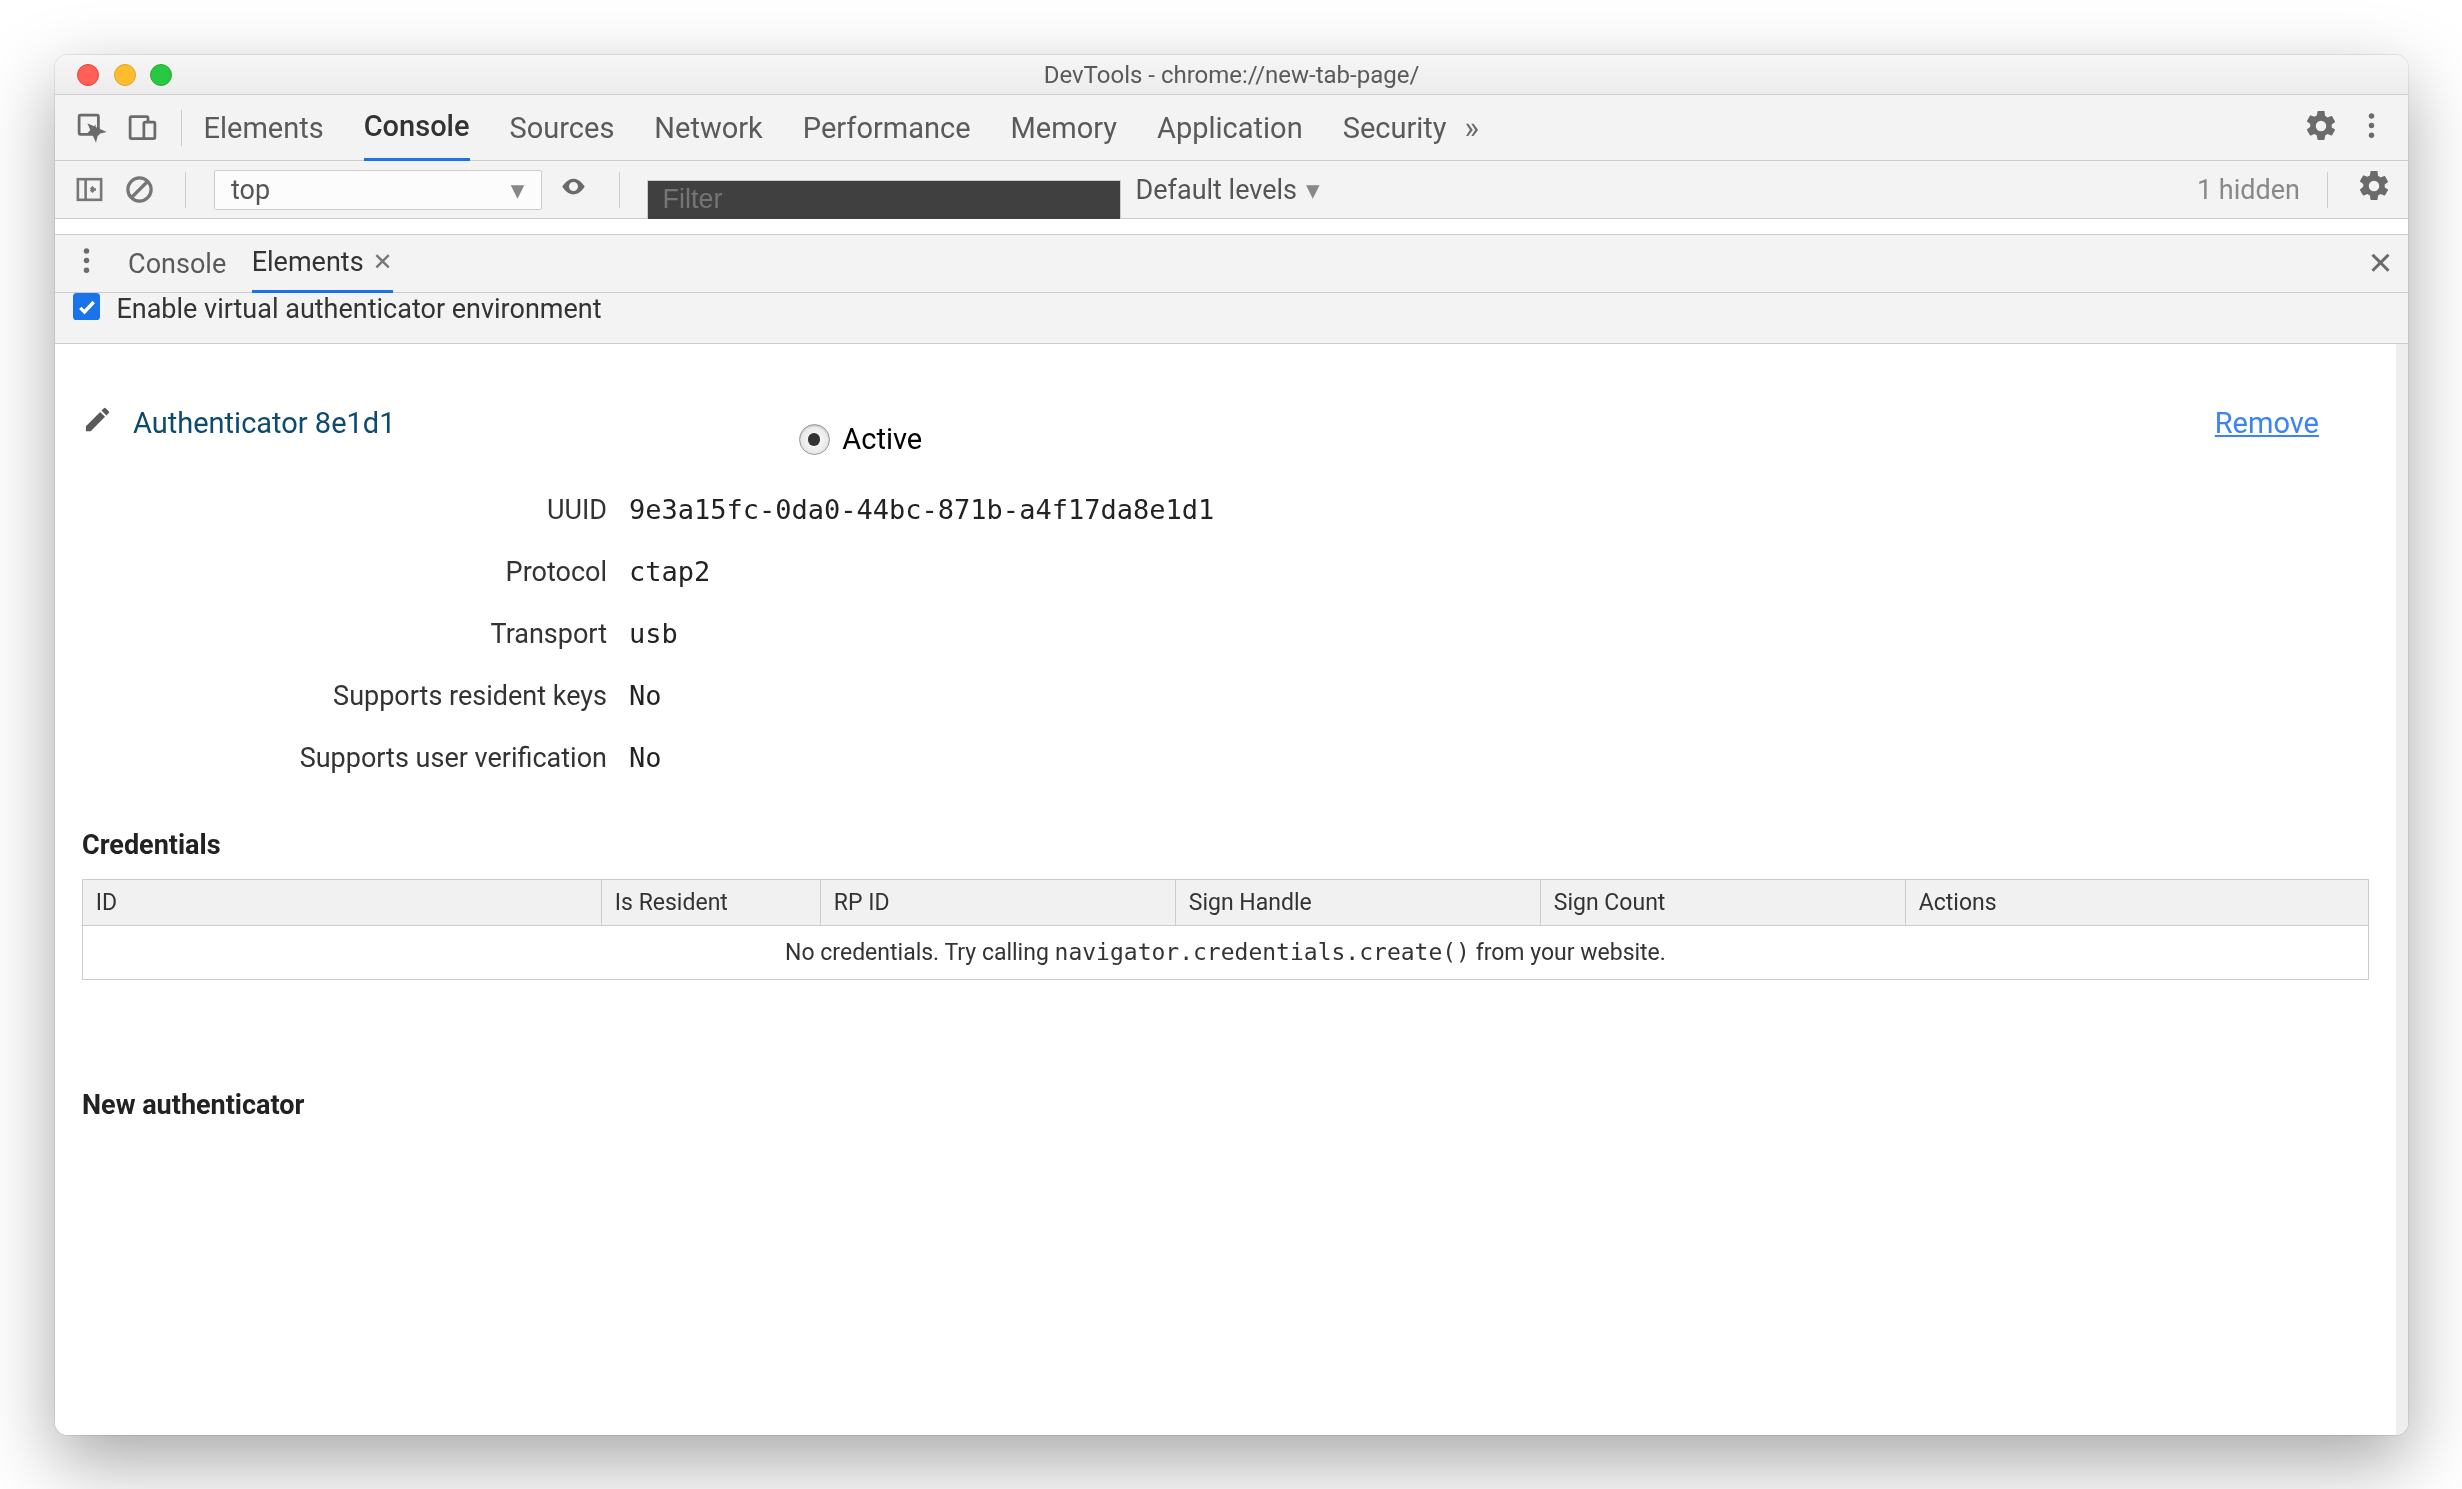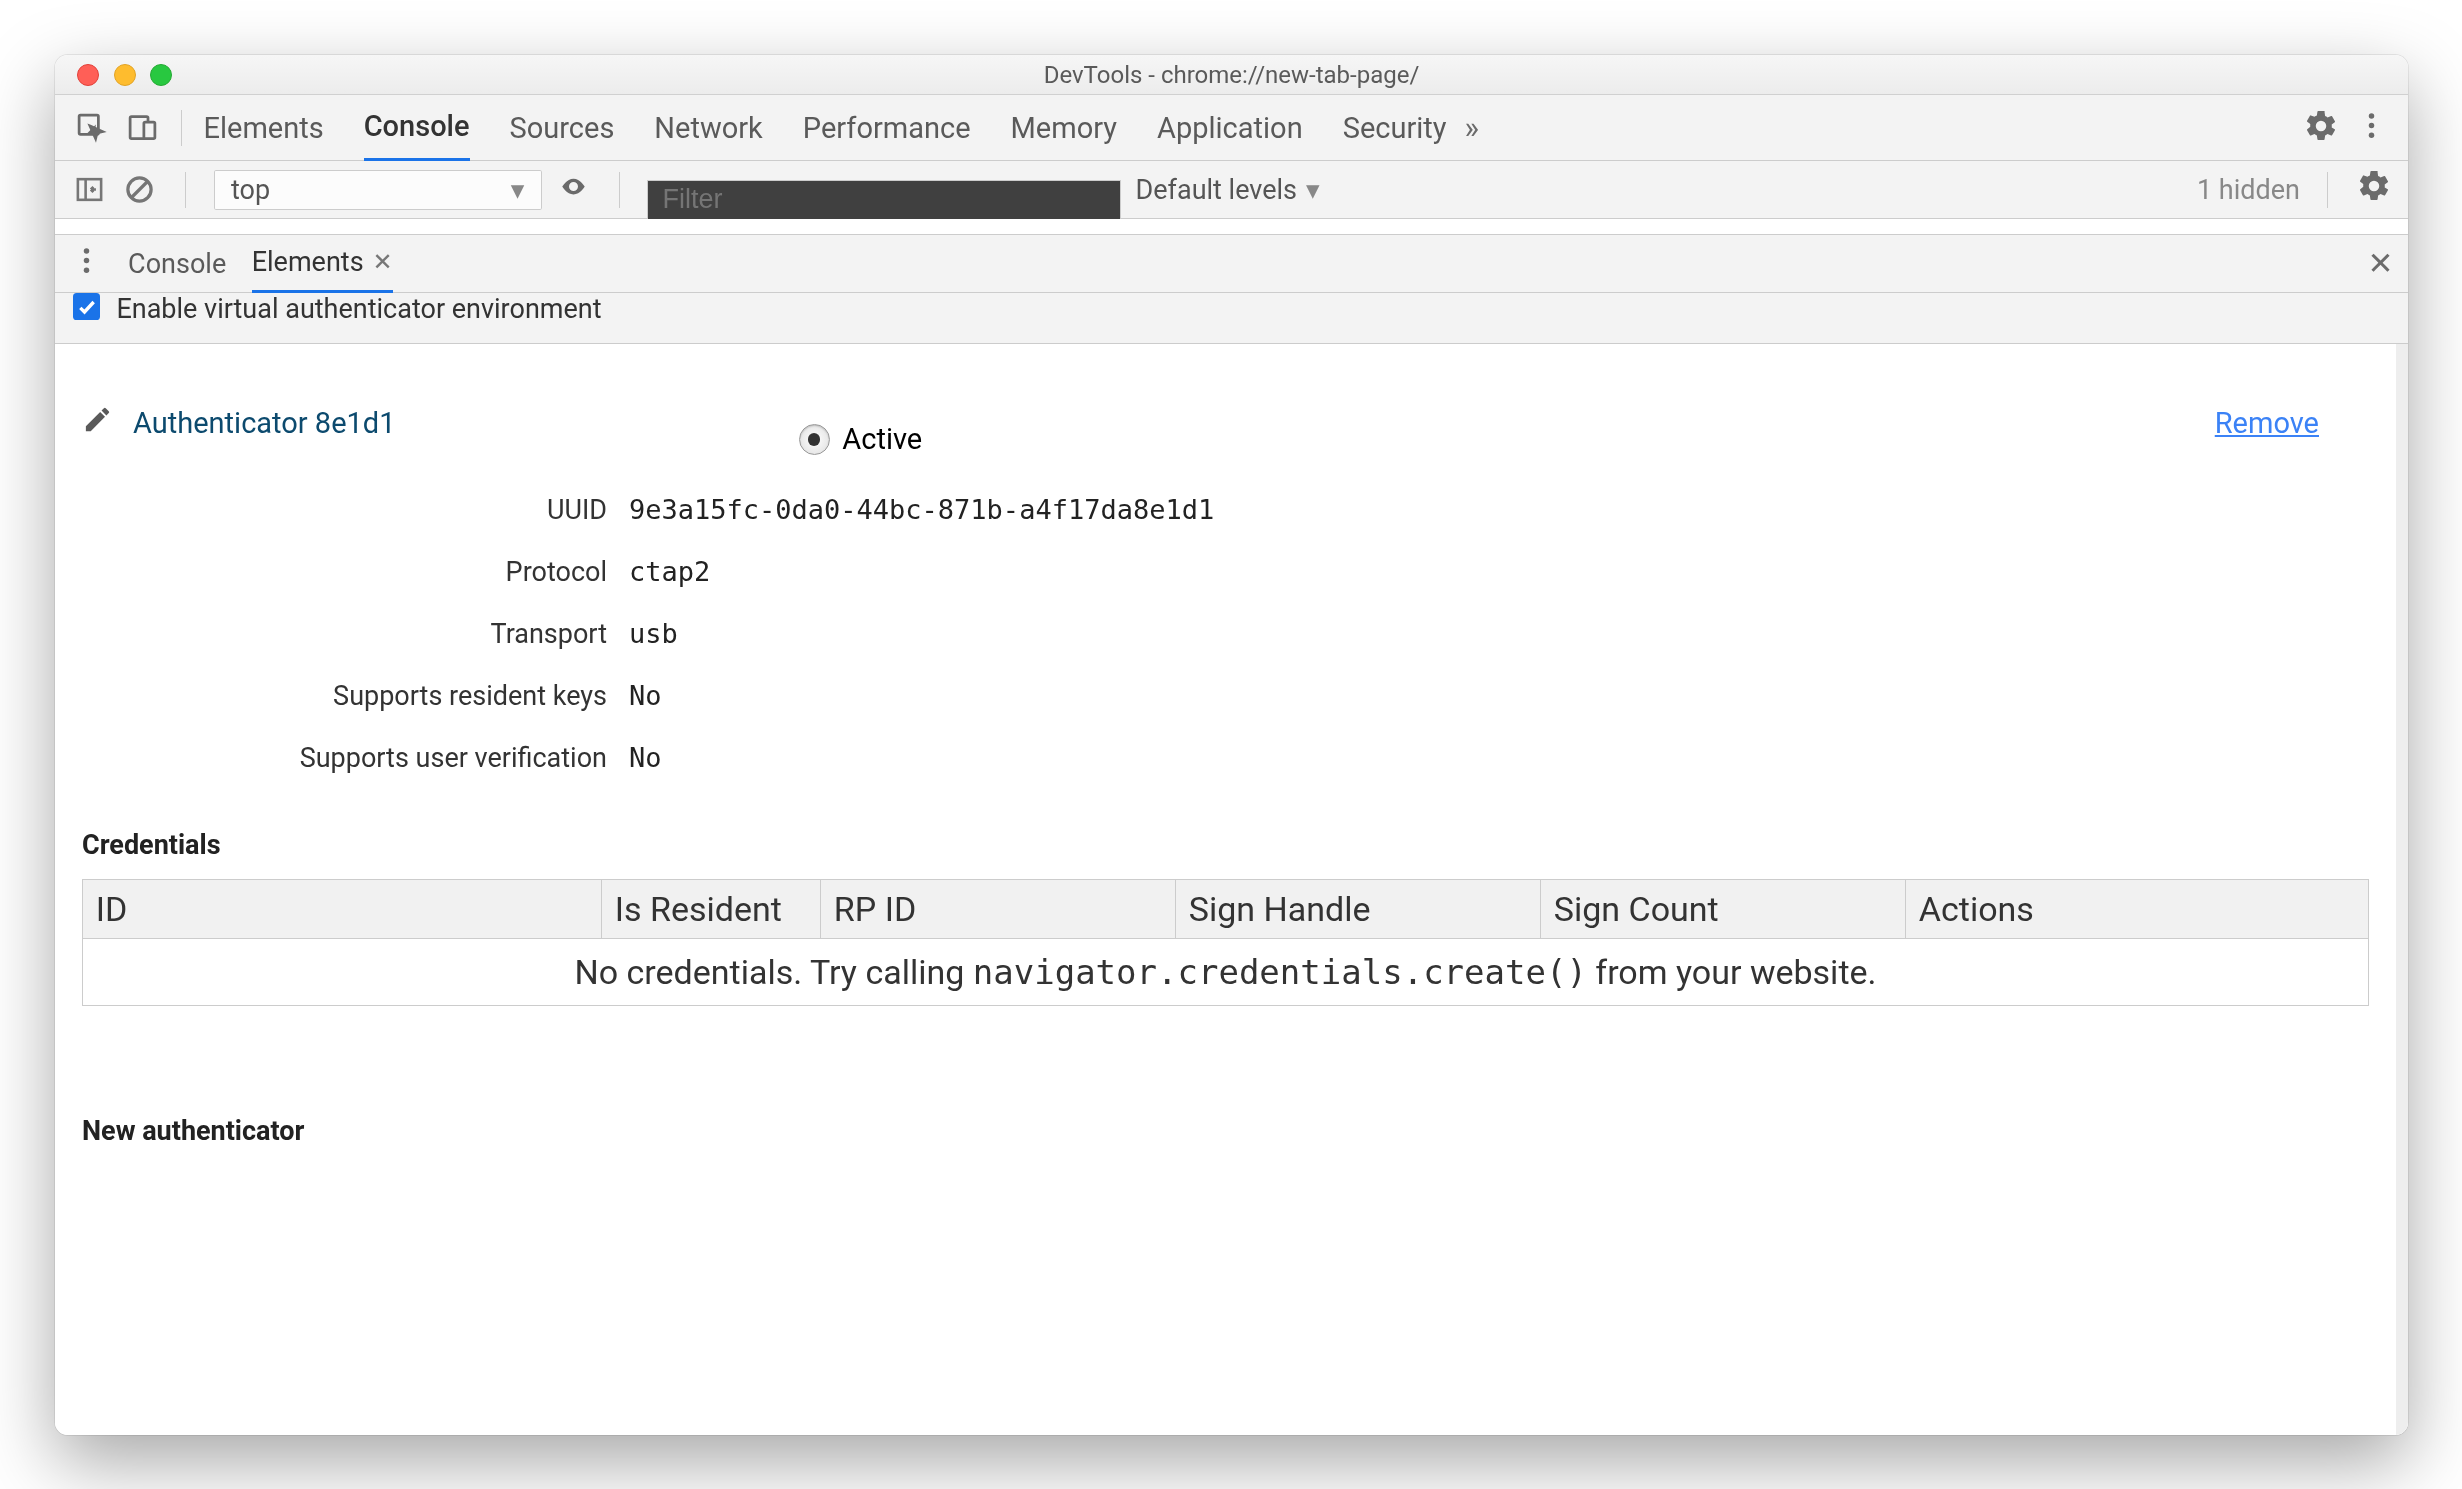--- a/index.html
+++ b/index.html
@@ -60,21 +60,21 @@
   .auth-name{font-weight:400;color:#0c4a6e;}
   .radio-wrap{margin-left:383px;display:flex;align-items:center;gap:12.8px;margin-top:32px;}
   .radio{width:31px;height:31px;border-radius:50%;border:1.8px solid #999;background:radial-gradient(#fff,#ddd);display:flex;align-items:center;justify-content:center;box-shadow:inset 0 0.9px 1.8px rgba(0,0,0,0.2);}
   .radio .dot{width:12.8px;height:12.8px;border-radius:50%;background:#333;}
   .auth-header .spacer{flex:1;}
   .remove-link{color:#3b82f6;text-decoration:underline;font-size:29px;margin-right:50px;}
   .props{margin-top:38px;display:grid;grid-template-columns:547px auto;row-gap:30px;font-size:27px;}
   .plabel{text-align:right;color:#333;padding-right:22px;}
   .pval{font-family:ui-monospace,Menlo,monospace;color:#222;}
   .section-h{font-weight:700;font-size:27px;color:#222;margin:55px 0 18px 0;}
-  table.cred{width:100%;border-collapse:collapse;font-size:34px;}
+  table.cred{width:100%;border-collapse:collapse;font-size:23px;}
   table.cred th{background:#f1f1f1;border:0.9px solid #ccc;text-align:left;padding:9px 12.8px;font-weight:400;color:#333;}
   table.cred td{border:0.9px solid #ccc;padding:12.8px;text-align:center;color:#333;}
   .mono{font-family:ui-monospace,Menlo,monospace;}
   .newauth{font-weight:700;font-size:27px;color:#222;margin-top:109px;}
 </style>
 </head>
 <body>
 
 <div class="stage">
 <div class="window">

